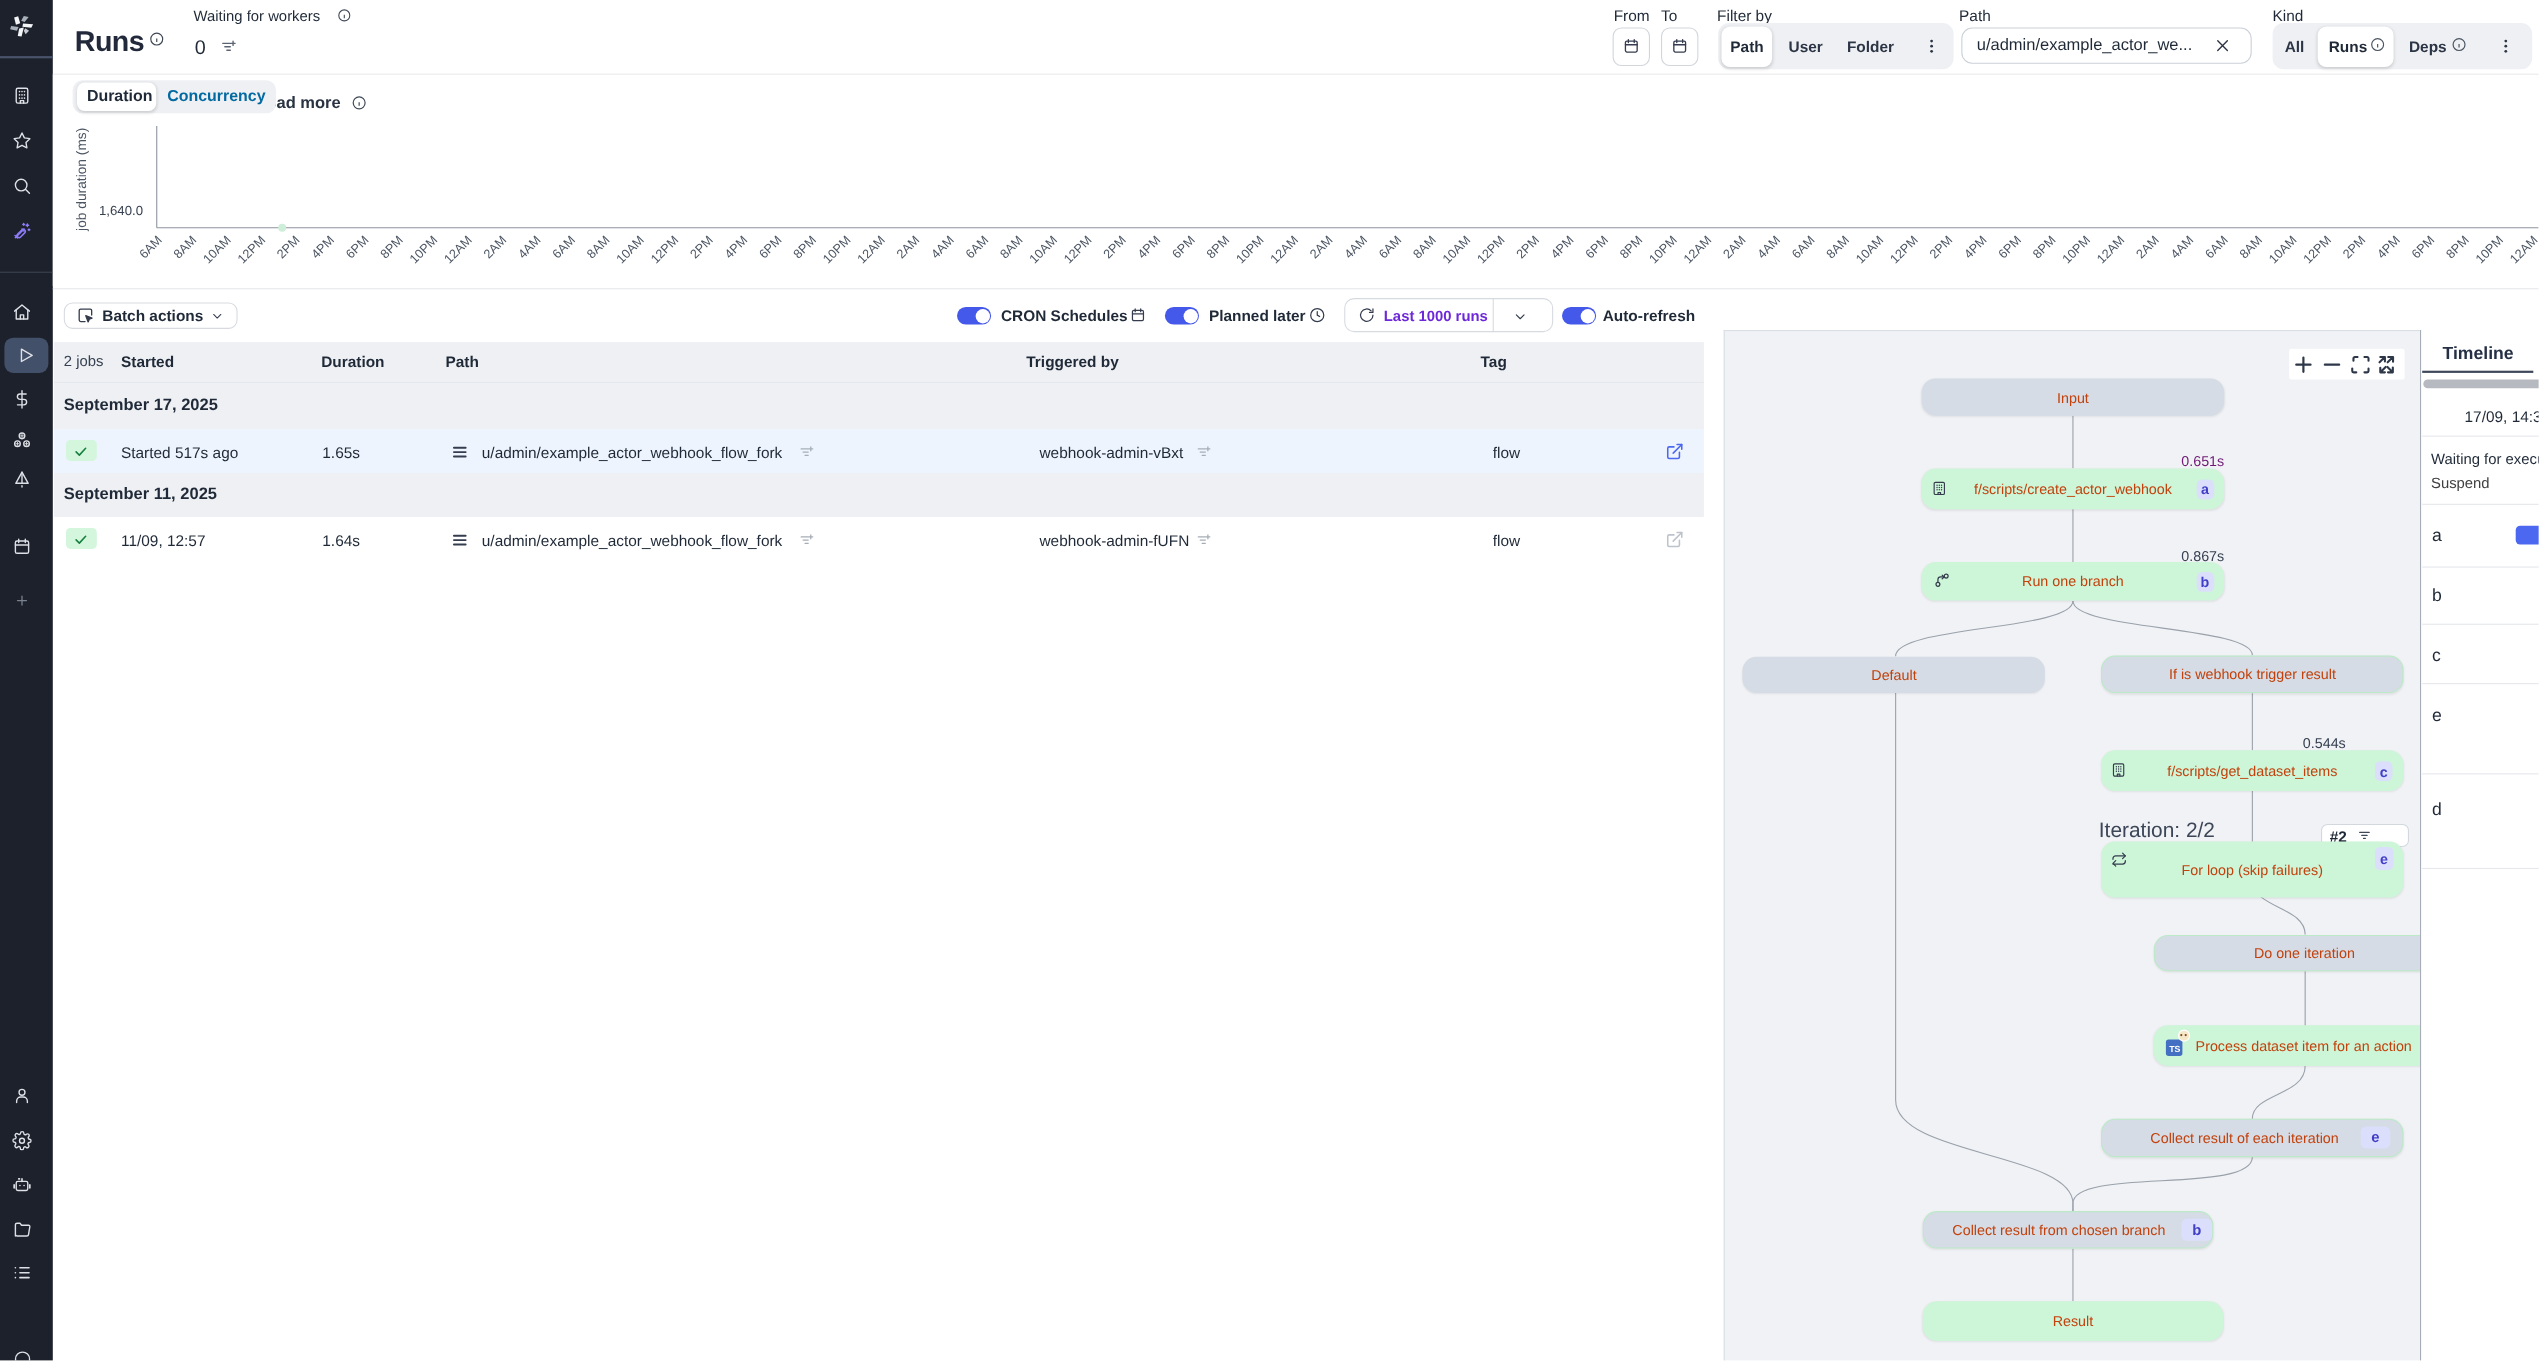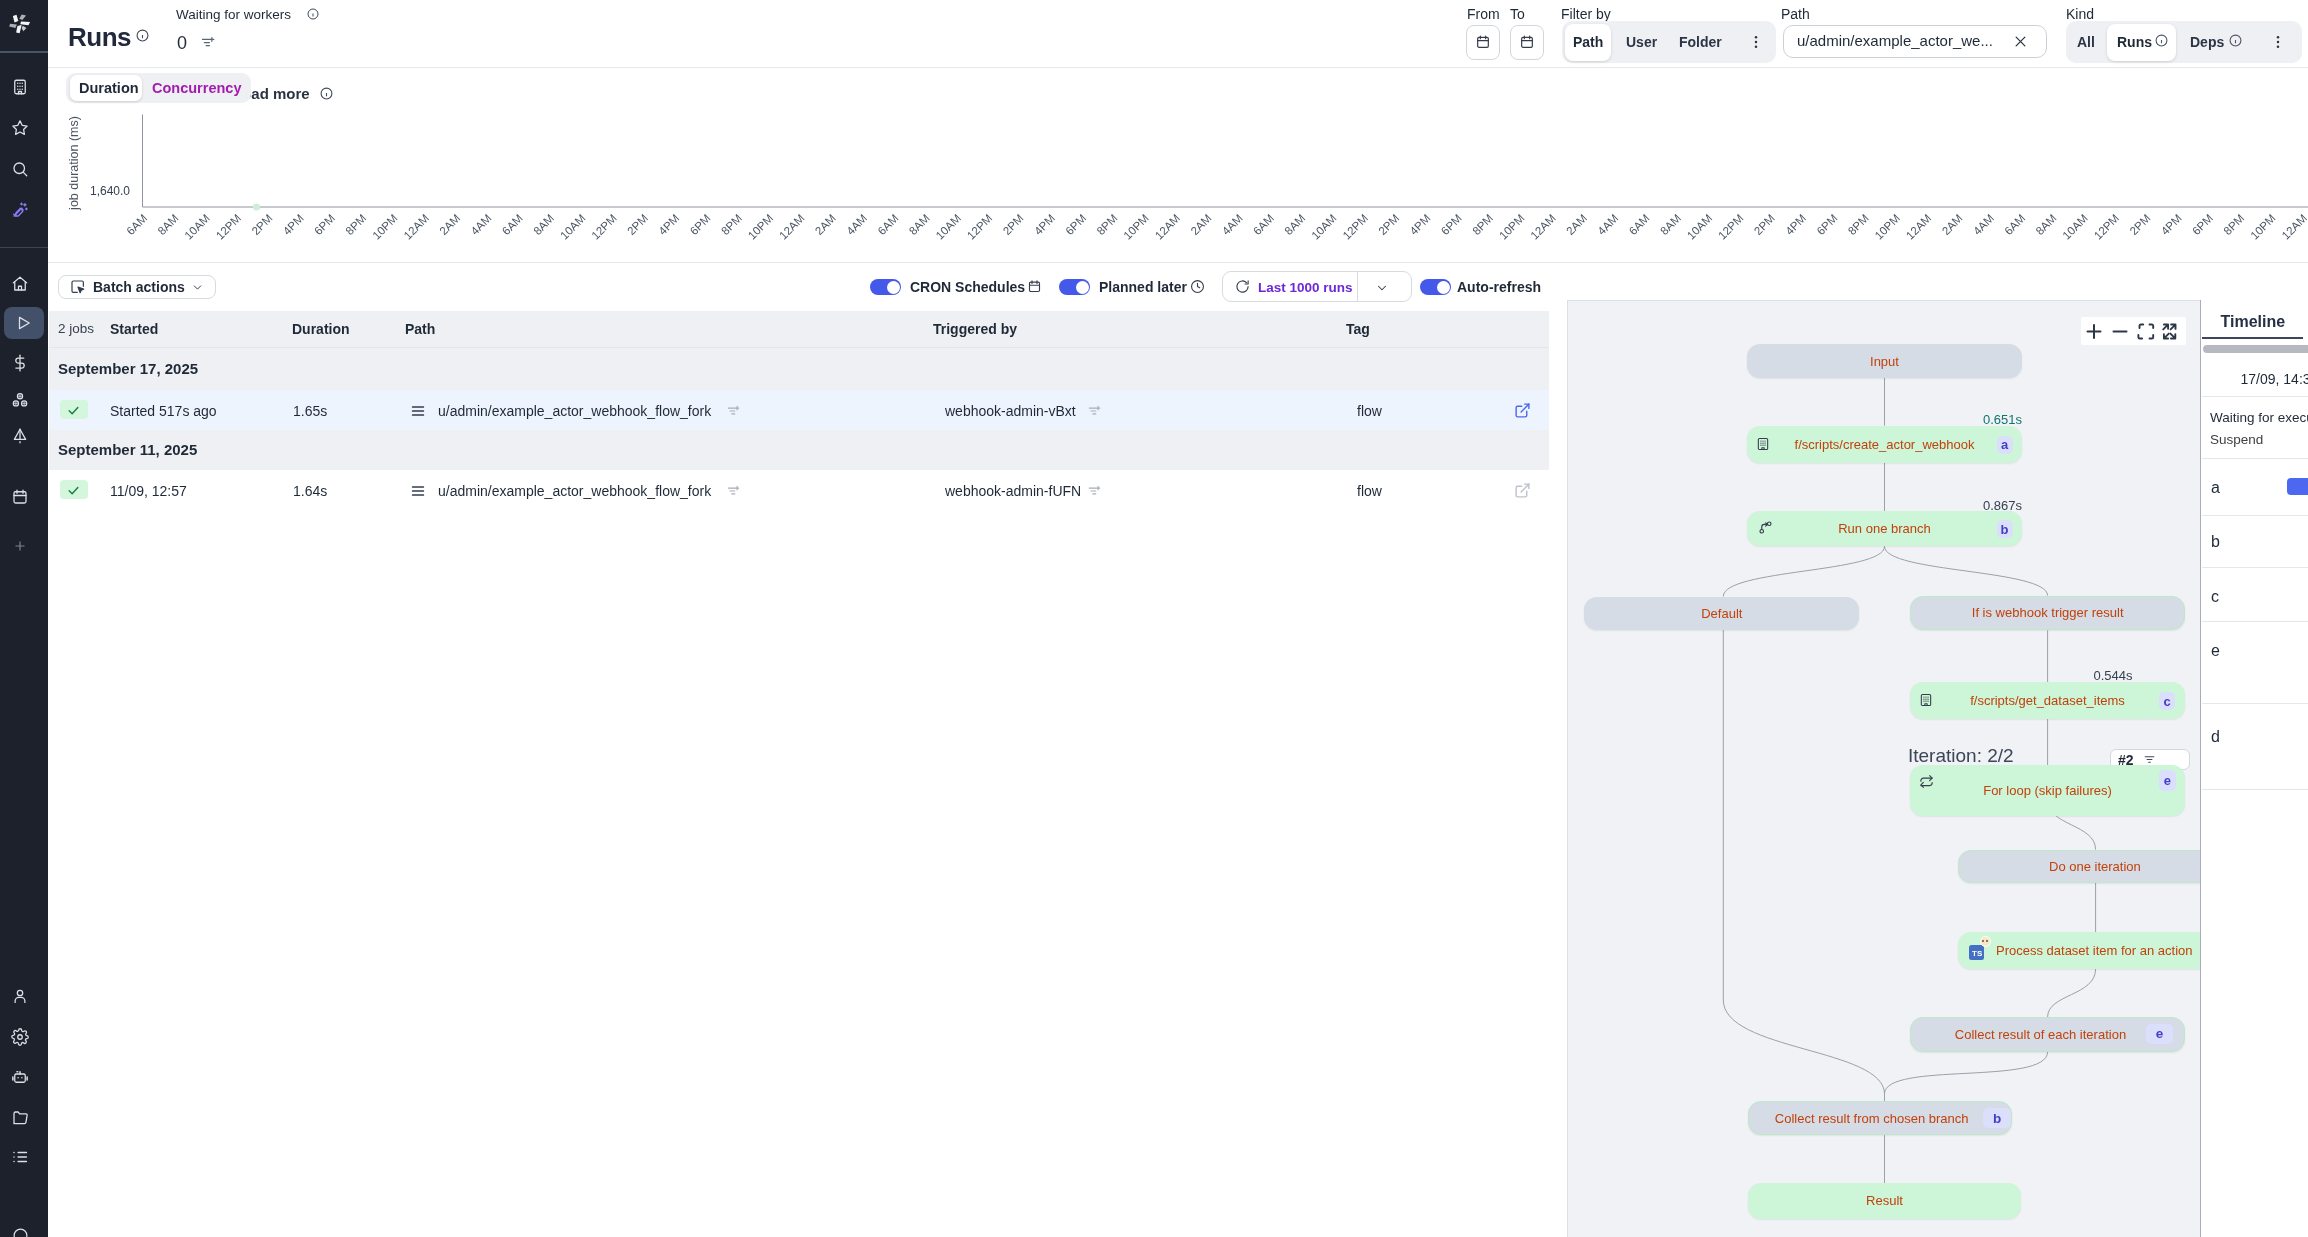--- a/index.html
+++ b/index.html
@@ -195,21 +195,21 @@
 
     <div class="abs sb600" style="left:185px;top:17px;font-size:15px;color:#2a3342;">Load more</div>
     <svg class="abs" style="left:272px;top:19px" width="13" height="13" viewBox="0 0 24 24" fill="none" stroke="#3f4857" stroke-width="2">
         <circle cx="12" cy="12" r="10"></circle>
         <path d="M12 11v6M12 7.5v.01"></path>
       </svg>
 
     <div class="seg-group" style="left:18px;top:5px;width:185px;height:30px;border-radius:9px;"></div>
     <div class="seg-pill" style="left:21.5px;top:7px;width:72px;height:26px;border-radius:7px;"></div>
     <div class="abs sb600" style="left:31px;top:12px;font-size:14.5px;color:#1f2937;">Duration</div>
-    <div class="abs sb600" style="left:104px;top:12px;font-size:14.5px;color:#a21caf;">Concurrency</div>
+    <div class="abs sb600" style="left:104px;top:12px;font-size:14.5px;color:#0369a1;">Concurrency</div>
 
     <svg class="abs" style="left:0;top:0;" width="2260" height="188" viewBox="0 0 2260 188">
       <text x="30" y="95" font-size="12.5" fill="#4b5563" text-anchor="middle" transform="rotate(-90 30 95)">job duration (ms)</text>
       <text x="82" y="127" font-size="12" fill="#374151" text-anchor="end">1,640.0</text>
       <line x1="94.5" y1="46.5" x2="94.5" y2="139" stroke="#8e959e" stroke-width="1"></line>
       <line x1="94.5" y1="139" x2="2260" y2="139" stroke="#8e959e" stroke-width="1"></line>
       <circle cx="208.5" cy="139" r="3.6" fill="#cfeeda"></circle>
       <g id="xlabels" font-size="11.5" fill="#4b5563">
           <text transform="rotate(-45 100.0 151)" x="100.0" y="151" text-anchor="end">6AM</text>
           <text transform="rotate(-45 131.3 151)" x="131.3" y="151" text-anchor="end">8AM</text>
@@ -418,21 +418,21 @@
       <path d="M32.5 14.5h13" stroke-width="2"></path>
       <path d="M58.5 11V8.8a1.3 1.3 0 011.3-1.3h2.4M68.5 7.5h2.4a1.3 1.3 0 011.3 1.3V11M72.2 18v2.2a1.3 1.3 0 01-1.3 1.3h-2.4M61.1 21.5h-2.4a1.3 1.3 0 01-1.3-1.3V18" stroke-width="1.9"></path>
       <g stroke-width="1.9">
         <path d="M90.3 7.5h4.2v4.2M94.2 7.8l-4.6 4.6M101.9 7.5h-0.1M97.5 7.5h4.4v4.4M101.6 7.8l-4.6 4.6" transform="translate(-7.4 0)"></path>
         <path d="M94.5 21.5h-4.2v-4.2M90.6 21.2l4.6-4.6" transform="translate(-7.4 0)"></path>
         <path d="M97.3 21.5h4.4v-4.4M101.4 21.2l-4.6-4.6" transform="translate(-7.4 0)"></path>
       </g>
     </svg>
 
     <div class="node hnode" style="left:179px;top:43.3px;width:275px;height:33.6px;">Input</div>
-    <div class="abs" style="left:354px;top:111px;width:100px;text-align:right;font-size:13px;color:#0f766e;">0.651s</div>
+    <div class="abs" style="left:354px;top:111px;width:100px;text-align:right;font-size:13px;color:#701a75;">0.651s</div>
     <div class="node gnode" style="left:179px;top:124.6px;width:275px;height:37px;">f/scripts/create_actor_webhook</div>
     <svg class="abs dic" style="left:188px;top:136px" width="14" height="14" viewBox="0 0 24 24" stroke-width="1.9">
         <rect x="4" y="2.5" width="16" height="19" rx="2"></rect>
         <path d="M8.5 7h.01M12 7h.01M15.5 7h.01M8.5 10.5h.01M12 10.5h.01M15.5 10.5h.01M8.5 14h.01M12 14h.01M15.5 14h.01" stroke-width="2.2"></path>
         <path d="M10 21.5v-3h4v3"></path>
       </svg>
     <div class="badge" style="left:428.5px;top:134.5px;">a</div>
     <div class="abs" style="left:354px;top:197px;width:100px;text-align:right;font-size:13px;color:#374151;">0.867s</div>
     <div class="node gnode" style="left:179px;top:210px;width:275px;height:35.4px;">Run one branch</div>
     <svg class="abs dic" style="left:190px;top:219px" width="15" height="15" viewBox="0 0 24 24" stroke-width="1.9">

